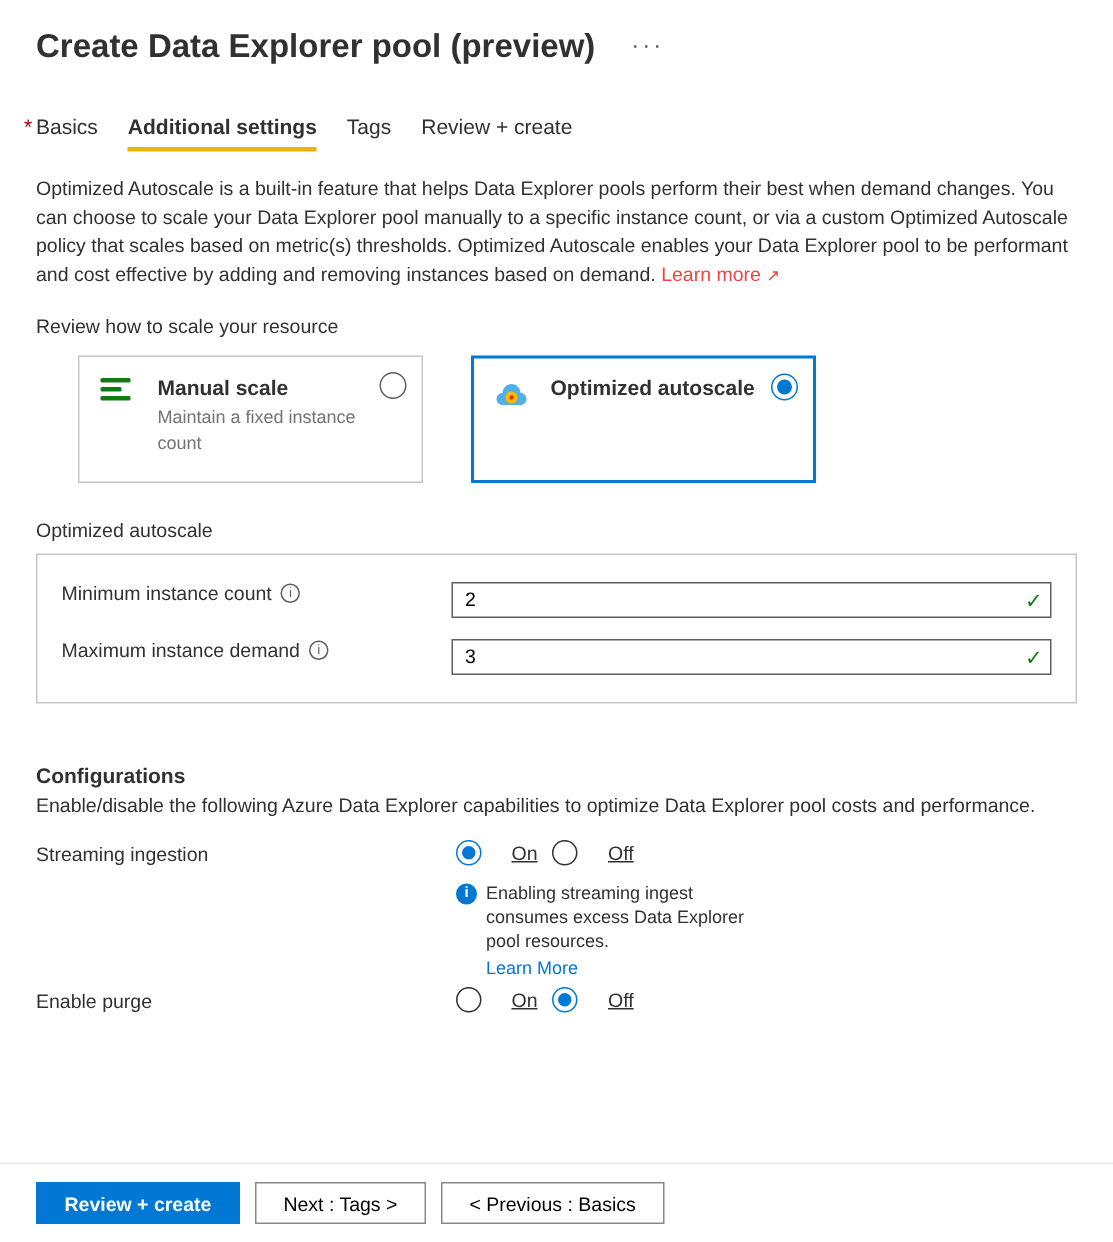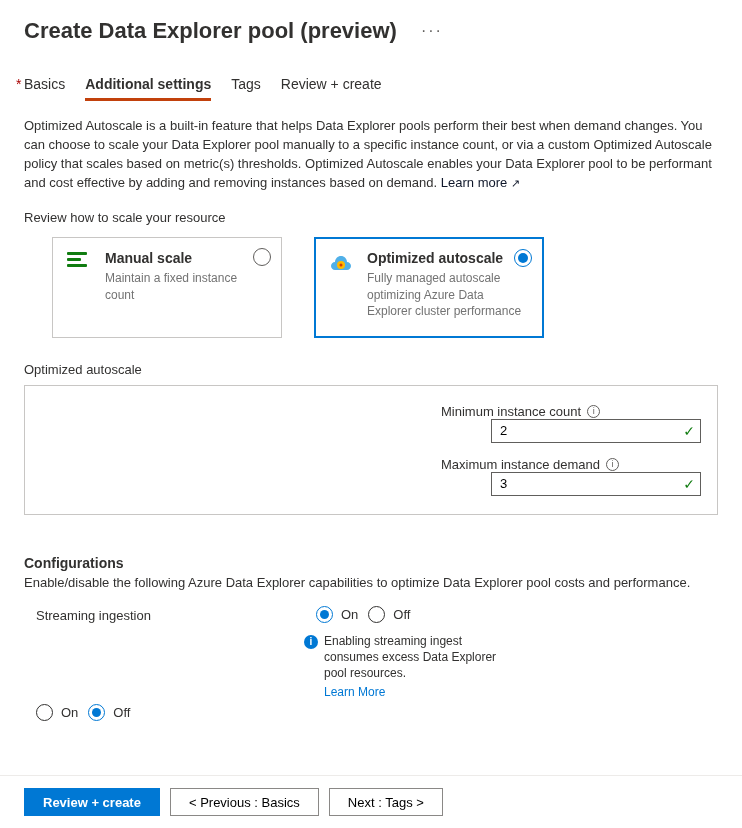--- a/index.html
+++ b/index.html
@@ -3,53 +3,53 @@
   <meta charset="utf-8">
   <style>
     * { box-sizing: border-box; margin: 0; padding: 0; font-family: "Segoe UI", Arial, sans-serif; }
     body { width: 742px; height: 828px; background: #fff; color: #323130; font-size: 13px; position: relative; }
     .hdr { padding: 18px 24px 0 24px; display:flex; align-items:center; gap:24px;}
     .hdr h1 { font-size: 22px; font-weight:600; }
     .ell { font-size:16px; color:#605e5c; letter-spacing:2px; cursor:pointer;}
     .tabs { display:flex; gap:20px; padding: 32px 24px 0 24px; border-bottom: none;}
     .tab { font-size:14px; padding-bottom:6px; cursor:pointer; position:relative;}
     .tab.req::before { content:"*"; color:#a80000; position:absolute; left:-8px; top:0;}
-    .tab.active { font-weight:600; border-bottom:3px solid #c2410c;}
+    .tab.active { font-weight:600; border-bottom:3px solid #eab308;}
     .body { padding: 16px 24px 80px 24px; }
     .desc { font-size:13px; color:#323130; line-height:1.45; }
-    .desc a { color:#0f172a; text-decoration:none; }
+    .desc a { color:#ef4444; text-decoration:none; }
     .ext { font-size:11px; }
     .section-label { font-size:13px; margin:18px 0 12px 0; }
     .cards { display:flex; gap:32px; margin-left:28px; }
     .card { width:230px; border:1px solid #c8c6c4; padding:12px 14px 18px 14px; cursor:pointer; position:relative; display:flex; gap:12px;}
     .card.selected { border:2px solid #0078d4; padding:11px 13px 17px 13px;}
     .card .radio { position:absolute; top:10px; right:10px; width:18px; height:18px; border-radius:50%; border:1px solid #605e5c; display:flex; align-items:center; justify-content:center;}
     .card.selected .radio { border-color:#0078d4;}
     .card.selected .radio::after { content:""; width:10px; height:10px; border-radius:50%; background:#0078d4;}
     .card-title { font-weight:600; font-size:14px; margin-bottom:4px;}
     .card-sub { font-size:12px; color:#737373; line-height:1.35;}
     .icon-box { width:26px; flex-shrink:0; padding-top:2px;}
     .manual-lines span { display:block; width:20px; height:3px; background:#107c10; margin-bottom:3px; border-radius:1px;}
     .manual-lines span:nth-child(2){ width:14px;}
     .opt-icon svg { width:24px; height:24px;}
     .subhdr { font-size:13px; margin:24px 0 8px 0;}
     .form-box { border:1px solid #c8c6c4; padding:18px 16px; }
-    .field-row { display:flex; align-items:flex-end; margin-bottom:14px;flex-direction:column;}
+    .field-row { display:flex; align-items:flex-start; margin-bottom:14px;}
     .field-row:last-child { margin-bottom:0;}
     .field-label { width:260px; font-size:13px; display:flex; align-items:center; gap:6px;}
     .info { width:13px; height:13px; border-radius:50%; border:1px solid #605e5c; display:inline-flex; align-items:center; justify-content:center; font-size:9px; color:#605e5c; cursor:pointer;}
     .field-input { position:relative; flex:1; }
     .field-input input { width:100%; height:24px; border:1px solid #605e5c; padding:0 24px 0 8px; font-size:13px;}
     .check { position:absolute; right:6px; top:4px; color:#107c10; font-size:14px;}
     .conf-hdr { font-size:14px; font-weight:600; margin:40px 0 4px 0;}
     .conf-desc { font-size:13px; margin-bottom:16px;}
-    .conf-row { display:flex; align-items:flex-end; margin-bottom:10px;margin-left:12px;}
+    .conf-row { display:flex; align-items:flex-end; margin-bottom:10px;}
     .conf-label { width:280px; font-size:13px; padding-top:2px;}
     .radio-group { display:flex; align-items:center; gap:10px;}
-    .rbtn { display:flex; align-items:center; gap:8px; cursor:pointer;}
+    .rbtn { display:flex; align-items:center; gap:20px; cursor:pointer;text-decoration:underline;}
     .rcir { width:17px; height:17px; border-radius:50%; border:1px solid #323130; display:flex; align-items:center; justify-content:center;}
     .rcir.sel { border-color:#0078d4;}
     .rcir.sel::after { content:""; width:9px; height:9px; border-radius:50%; background:#0078d4;}
     .rlbl { font-size:13px;}
     .info-msg { display:flex; gap:6px; margin:8px 0 4px 280px; max-width:200px;}
     .info-msg .iicon { width:14px; height:14px; border-radius:50%; background:#0078d4; color:#fff; font-size:10px; font-weight:bold; display:flex; align-items:center; justify-content:center; flex-shrink:0; margin-top:2px;}
     .info-msg .itext { font-size:12px; line-height:1.35;}
     .info-msg a { color:#0078d4; text-decoration:none; display:block; margin-top:2px;}
     .footer { position:absolute; bottom:0; left:0; right:0; border-top:1px solid #edebe9; padding:12px 24px; display:flex; gap:10px; background:#fff;}
     .btn { height:28px; padding:0 18px; font-size:13px; cursor:pointer; border:1px solid #8a8886; background:#fff;}
@@ -98,21 +98,20 @@
       <div class="radio"></div>
       <div class="icon-box opt-icon">
         <svg viewBox="0 0 24 24">
             <path fill="#50b0e8" d="M18 10c0-3.3-2.7-6-6-6S6 6.7 6 10c-2.2 0-4 1.8-4 4s1.8 4 4 4h12c2.2 0 4-1.8 4-4s-1.8-4-4-4z"></path>
             <circle cx="12" cy="13" r="4" fill="#ffb900"></circle>
             <circle cx="12" cy="13" r="1.5" fill="#d83b01"></circle>
           </svg>
       </div>
       <div>
         <div class="card-title">Optimized autoscale</div>
-        <div class="card-sub">Fully managed autoscale optimizing Azure Data Explorer cluster performance</div>
       </div>
     </div>
   </div>
 
   <div class="subhdr">Optimized autoscale</div>
 
   <div class="form-box">
     <div class="field-row">
       <div class="field-label">
         <span>Minimum instance count</span>
@@ -154,30 +153,31 @@
 
   <div class="info-msg">
     <div class="iicon">i</div>
     <div class="itext">
       <span>Enabling streaming ingest consumes excess Data Explorer pool resources.</span>
       <a href="#">Learn More</a>
     </div>
   </div>
 
   <div class="conf-row">
+    <div class="conf-label">Enable purge</div>
     <div class="radio-group">
       <div class="rbtn">
           <span class="rcir"></span>
           <span class="rlbl">On</span>
         </div>
       <div class="rbtn">
           <span class="rcir sel"></span>
           <span class="rlbl">Off</span>
         </div>
     </div>
   </div>
 </div>
 
 <div class="footer">
   <button class="btn primary">Review + create</button>
+  <button class="btn">Next : Tags &gt;</button>
   <button class="btn">&lt; Previous : Basics</button>
-  <button class="btn">Next : Tags &gt;</button>
 </div>
 
 </body></html>

